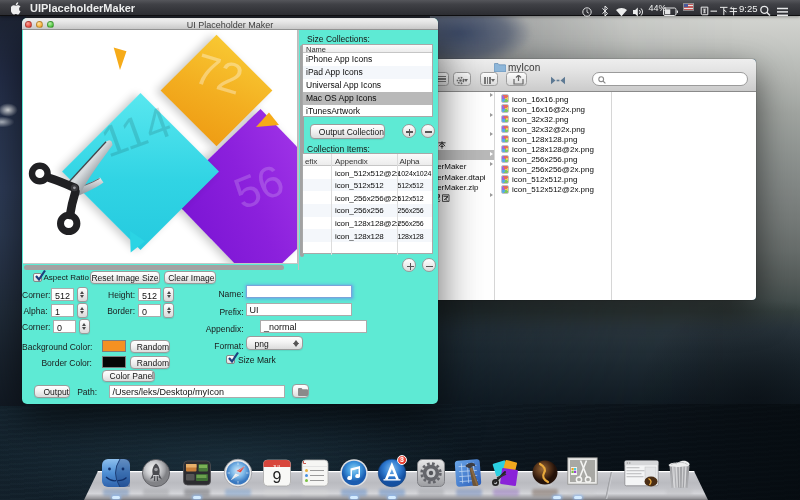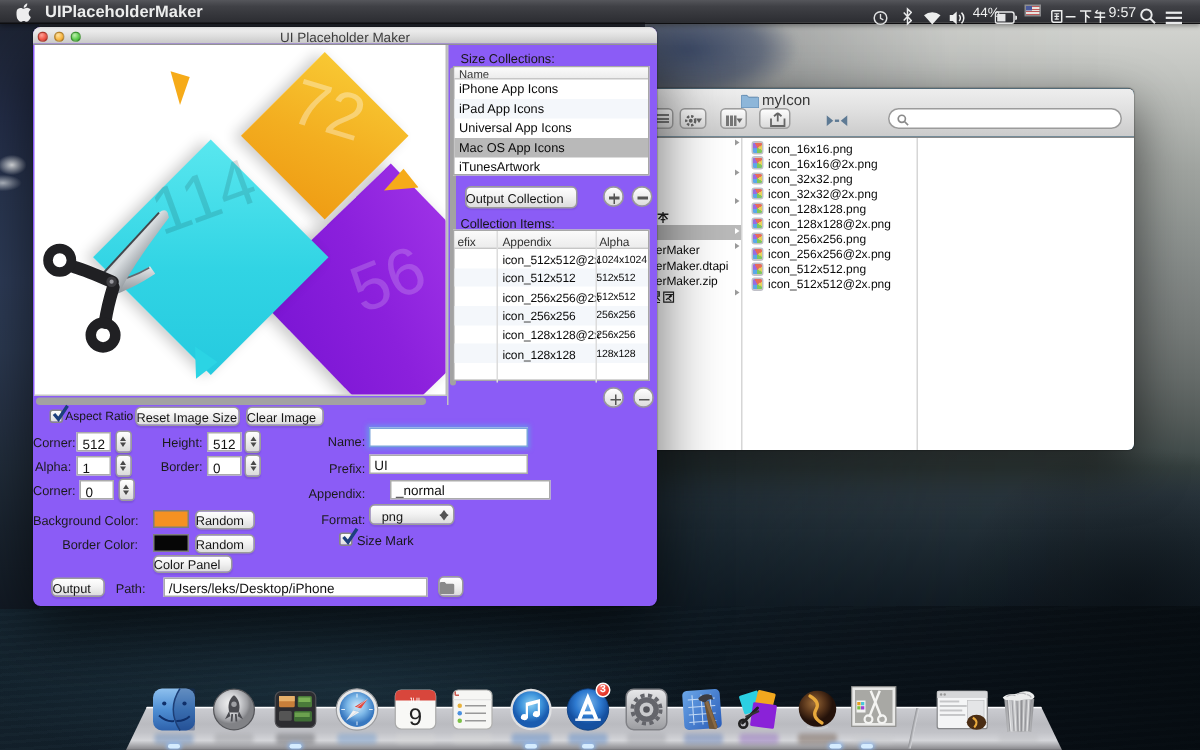--- a/index.html
+++ b/index.html
@@ -19,21 +19,21 @@
 
 #menubar{position:absolute;left:0;top:0;width:800px;height:16px;
  background:linear-gradient(180deg,#55565b 0%,#404146 28%,#36373c 62%,#2c2d32 100%);
  border-bottom:1px solid #0e0e10;color:#eceded;box-shadow:0 1px 3px rgba(0,0,0,.35)}
 #menubar .appname{position:absolute;left:30px;top:2px;font-weight:bold;font-size:11px}
 .ms{position:absolute;top:0;height:16px}
 .mtxt{position:absolute;top:2.5px;font-size:10px;color:#f0f1f1}
 
 .pushbtn{position:absolute;border:1px solid #9b9b9b;border-radius:4px;
  background:linear-gradient(180deg,#ffffff 0%,#f3f3f3 45%,#dcdcdc 100%);
- font-size:8.5px;color:#141414;text-align:left;box-shadow:0 1px 1px rgba(0,0,0,.08);white-space:nowrap}
+ font-size:8.5px;color:#141414;text-align:right;box-shadow:0 1px 1px rgba(0,0,0,.08);white-space:nowrap}
 .circbtn{position:absolute;width:14px;height:14px;border-radius:50%;border:1px solid #999;
  background:linear-gradient(180deg,#fff,#dcdcdc);color:#333;text-align:center}
 .circbtn i{position:absolute;left:3.5px;top:6.2px;width:7px;height:1.5px;background:#555}
 .circbtn b{position:absolute;left:6.2px;top:3.5px;width:1.5px;height:7px;background:#555}
 .tfield{position:absolute;background:#fff;border:1px solid #ababab;font-size:9px;color:#111;padding:1.5px 0 0 3px;white-space:nowrap}
 .stepper{position:absolute;width:11px;height:15px;border:1px solid #9b9b9b;border-radius:3px;
  background:linear-gradient(180deg,#fff,#dadada);box-shadow:0 1px 1px rgba(0,0,0,.1)}
 .stepper:before{content:"";position:absolute;left:2.6px;top:2.6px;border-left:2.6px solid transparent;border-right:2.6px solid transparent;border-bottom:3.4px solid #4a4a4a}
 .stepper:after{content:"";position:absolute;left:2.6px;bottom:2.6px;border-left:2.6px solid transparent;border-right:2.6px solid transparent;border-top:3.4px solid #4a4a4a}
 .cb{position:absolute;width:9px;height:9px;border:1px solid #878787;border-radius:2px;background:linear-gradient(180deg,#fcfcfc,#e0e0e0)}
@@ -48,21 +48,21 @@
 .fbtn{position:absolute;top:13px;height:14px;border:1px solid #9e9e9e;border-radius:3.5px;
  background:linear-gradient(180deg,#fdfdfd,#dadada);color:#555;font-size:8px;text-align:center}
 #fcontent{position:absolute;left:0;top:33px;width:336px;height:208px;background:#fff;border-radius:0 0 4px 4px;overflow:hidden}
 .fcoldiv{position:absolute;top:0;width:1px;height:208px;background:#d6d6d6}
 .frow{position:absolute;font-size:8px;color:#0a0a0a;white-space:nowrap}
 .ficon{position:absolute;width:8.5px;height:8.5px;border-radius:2px;border:1px solid #c0c0c8;
  background:conic-gradient(#e86a5a 0 60deg,#e8d25a 60deg 120deg,#7cc85e 120deg 190deg,#5aa8e8 190deg 260deg,#9a6ae0 260deg 330deg,#e86a5a 330deg)}
 .tri{position:absolute;width:0;height:0;border-left:3.5px solid #9a9a9a;border-top:2.8px solid transparent;border-bottom:2.8px solid transparent}
 
 #app{position:absolute;left:22px;top:18px;width:416px;height:386px;border-radius:5px;
- background:#8b5cf6;box-shadow:0 16px 44px rgba(0,0,0,.62),0 0 1px rgba(0,0,0,.85)}
+ background:#5eead4;box-shadow:0 16px 44px rgba(0,0,0,.62),0 0 1px rgba(0,0,0,.85)}
 #atitle{position:absolute;left:0;top:0;width:416px;height:12px;border-radius:5px 5px 0 0;
  background:linear-gradient(180deg,#f4f4f4 0%,#e0e0e0 50%,#c8c8c8 100%);border-bottom:1px solid #929292}
 #atitle .tname{position:absolute;left:0;right:0;top:1.5px;text-align:center;font-size:9px;color:#3d3d3d}
 .tl{position:absolute;top:2.5px;width:7px;height:7px;border-radius:50%;border:.5px solid rgba(0,0,0,.25)}
 #imgarea{position:absolute;left:1px;top:12px;width:275px;height:234px;background:#fff;overflow:hidden;border-right:1px solid #bcbcbc;border-bottom:1px solid #c6c6c6}
 #hscroll{position:absolute;left:2px;top:247px;width:260px;height:4.5px;border-radius:2.5px;background:#a2a2a2}
 .sq{position:absolute}
 .sqnum{position:absolute;font-weight:normal;font-family:"Liberation Sans",sans-serif}
 .ptri{position:absolute}
 #paneldiv{position:absolute;left:276px;top:12px;width:1px;height:240px;background:#c2c2c2}
@@ -324,21 +324,21 @@
     <div class="pushbtn" style="left:107.5px;top:321.5px;width:40.5px;height:13px;line-height:12px">Random</div>
 
     <div class="flabel" style="left:0;top:340px;width:70px">Border Color:</div>
     <div style="position:absolute;left:79.5px;top:338px;width:24.5px;height:12px;background:#060606;border:1px solid #7d7d7d"></div>
     <div class="pushbtn" style="left:107.5px;top:337.5px;width:40.5px;height:13px;line-height:12px">Random</div>
 
     <div class="pushbtn" style="left:79.5px;top:351.5px;width:53.5px;height:12.5px;line-height:11.5px">Color Panel</div>
 
     <div class="pushbtn" style="left:12px;top:366.5px;width:36px;height:13px;line-height:12px">Output</div>
     <div class="flabel" style="left:50px;top:368.5px;width:25px">Path:</div>
-    <div class="tfield" style="left:86.5px;top:366.5px;width:176.5px;height:13px">/Users/leks/Desktop/iPhone</div>
+    <div class="tfield" style="left:86.5px;top:366.5px;width:176.5px;height:13px">/Users/leks/Desktop/myIcon</div>
     <div class="pushbtn" style="left:270px;top:365.5px;width:16.5px;height:14px"><svg style="margin-top:3px" width="10" height="8" viewBox="0 0 10 8">
           <path d="M0 1 Q0 0 1 0 L3.5 0 L4.5 1.2 L9 1.2 Q10 1.2 10 2.2 L10 7 Q10 8 9 8 L1 8 Q0 8 0 7 Z" fill="#8a8a8a"></path>
         </svg></div>
 
     <div class="flabel" style="left:190px;top:271px;width:31.5px">Name:</div>
     <div class="tfield" style="left:223.5px;top:266.5px;width:106.5px;height:13.5px;border:1.5px solid #7aa4da;box-shadow:0 0 3px 1.5px rgba(100,155,235,.75)"></div>
     <div class="flabel" style="left:190px;top:289px;width:31.5px">Prefix:</div>
     <div class="tfield" style="left:223.5px;top:284.5px;width:106.5px;height:13.5px">UI</div>
     <div class="flabel" style="left:180px;top:306px;width:41.5px">Appendix:</div>
     <div class="tfield" style="left:238px;top:301.5px;width:106.5px;height:13.5px">_normal</div>
@@ -388,21 +388,21 @@
       </div>
     <svg class="ms" style="left:700px;top:2.5px" width="37" height="10.5" viewBox="0 0 37 10.5">
         <g stroke="#eceded" fill="none">
           <path d="M1.2 1.4 L7.8 1.4 L7.8 9 M1.2 1.4 L1.2 7.4 Q1.2 9 2.4 9 L7.8 9" stroke-width="1"></path>
           <path d="M2.9 3.4 L6.1 3.4 M2.9 5.2 L6.1 5.2 M4.5 3.4 L4.5 7 M3.1 7 L5.9 7" stroke-width=".75"></path>
           <path d="M10.5 5.4 L17 5.4" stroke-width="1.1"></path>
           <path d="M20 1.6 L27.5 1.6 M23.8 1.6 L23.8 9.4 M23.8 4.2 L26.4 6.2" stroke-width="1"></path>
           <path d="M31.8 1 L30.2 2.9 M30.6 2.9 L36.8 2.9 M29.6 5.8 L37 5.8 M33.6 1.9 L33.6 9.6" stroke-width="1"></path>
         </g>
       </svg>
-      <div class="mtxt" style="left:739px;font-size:9.5px">9:57</div>
+      <div class="mtxt" style="left:739px;font-size:9.5px">9:25</div>
     <svg class="ms" style="left:760px;top:3px" width="11" height="11" viewBox="0 0 11 11">
         <circle cx="4.3" cy="4.3" r="3.5" fill="none" stroke="#e8e9ea" stroke-width="1.3"></circle>
         <path d="M6.8 6.8 L10 10" stroke="#e8e9ea" stroke-width="1.4"></path>
       </svg>
     <svg class="ms" style="left:777px;top:4px" width="11" height="8.5" viewBox="0 0 11 8.5">
         <g fill="#e8e9ea">
           <rect x="0" y="0" width="11" height="1.5"></rect>
           <rect x="0" y="3.4" width="11" height="1.5"></rect>
           <rect x="0" y="6.8" width="11" height="1.5"></rect>
         </g>

